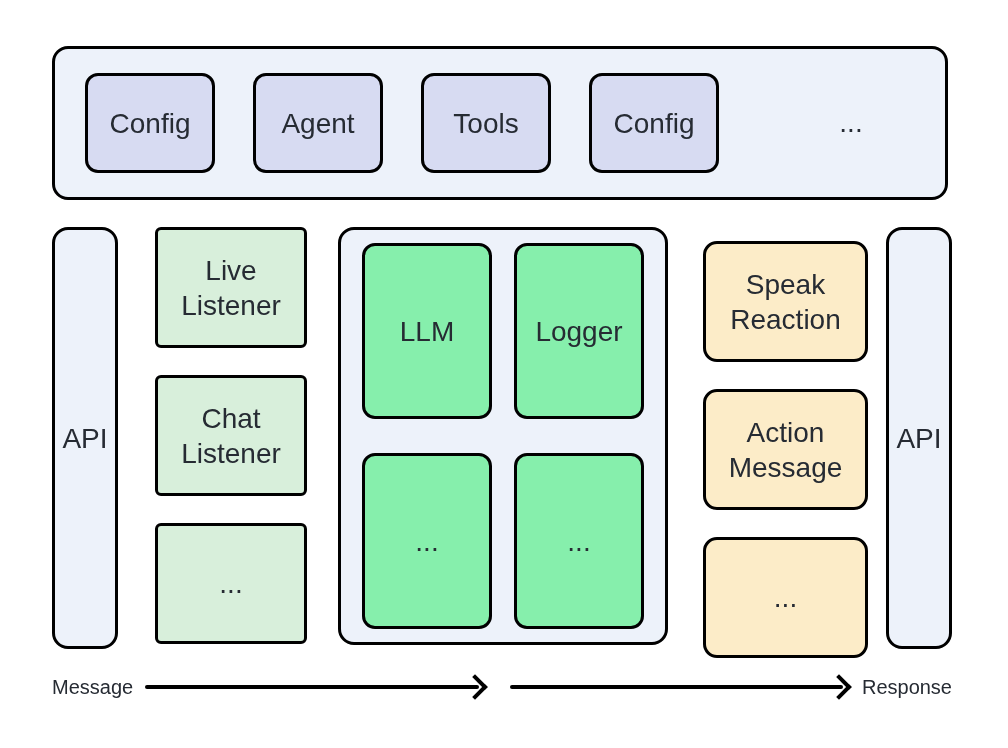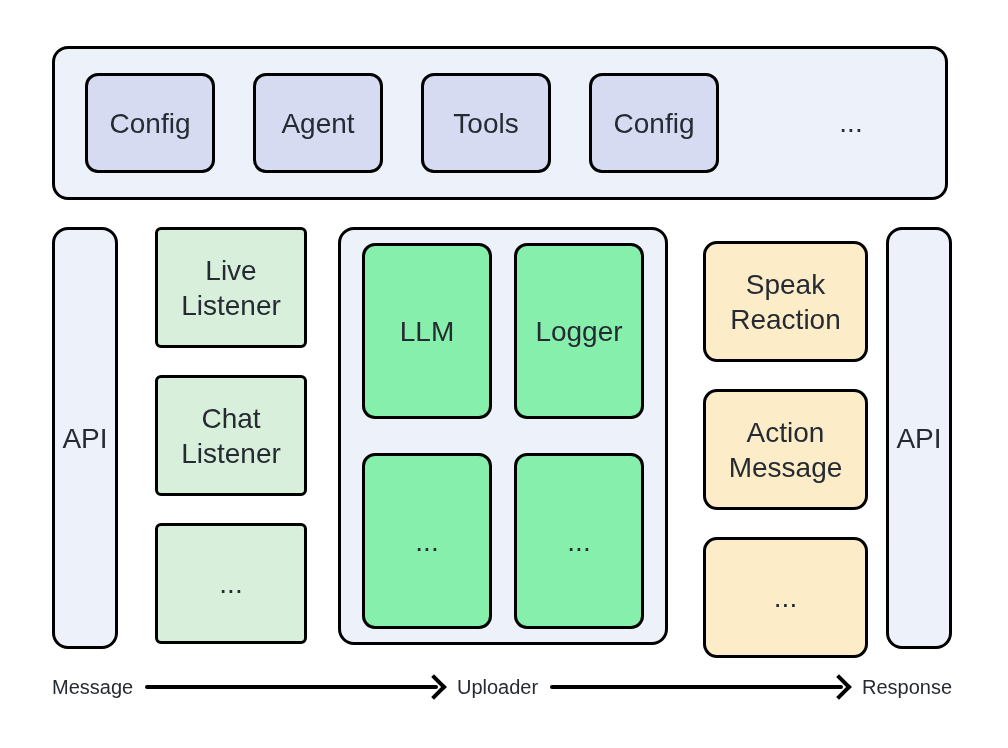--- a/index.html
+++ b/index.html
@@ -163,18 +163,17 @@
     </div>
   </div>
 
   <div class="abs api-box api-right">
     <span class="box-label">API</span>
   </div>
 
   <div class="abs flow-row">
     <span class="flow-label">Message</span>
     <span class="flow-arrow"></span>
-    <span class="flow-label">Uploader</span>
     <span class="flow-arrow"></span>
     <span class="flow-label">Response</span>
   </div>
 
 </div>
 
 </body></html>

